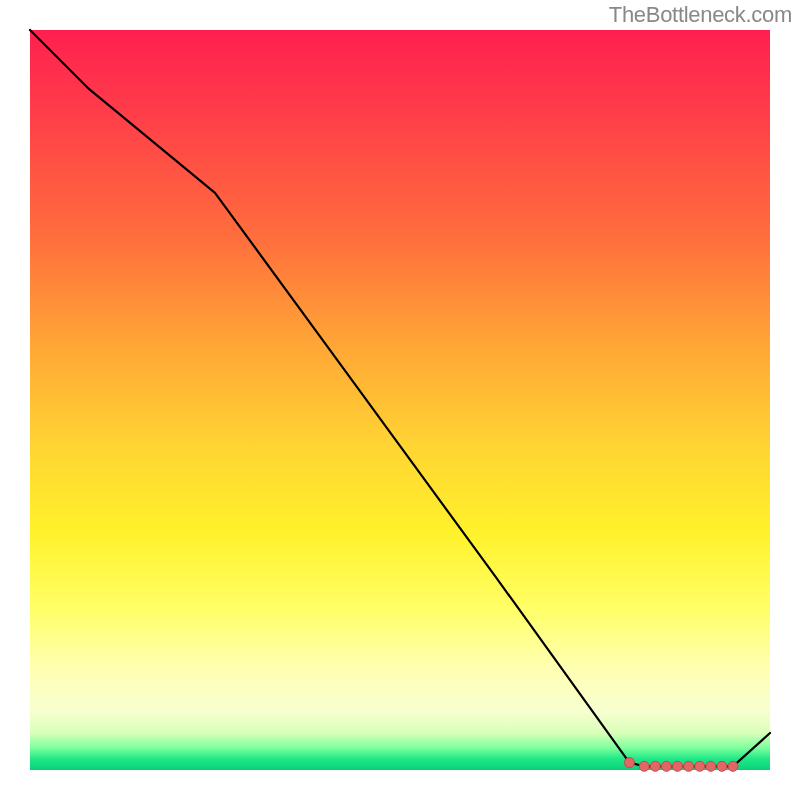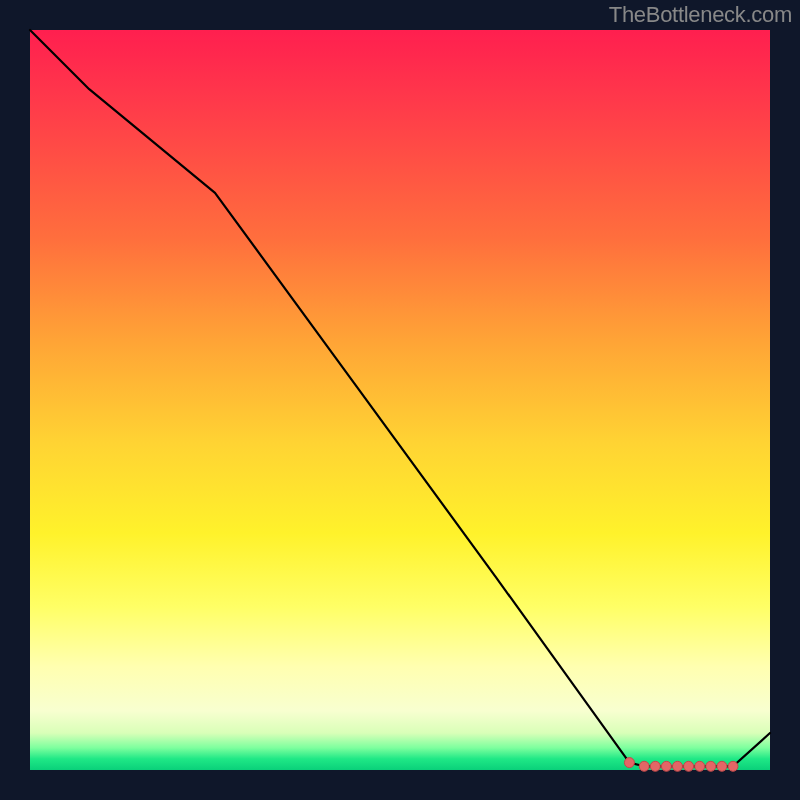--- a/index.html
+++ b/index.html
@@ -8,21 +8,21 @@
     width: 800px;
     height: 800px;
     background: #000;
     font-family: Arial, Helvetica, sans-serif;
     overflow: hidden;
   }
   .frame {
     position: relative;
     width: 800px;
     height: 800px;
-    background: #0f172a;
+    background: #ffffff;
   }
   .attribution {
     position: absolute;
     top: 2px;
     right: 8px;
     color: #888;
     font-size: 22px;
     font-weight: 500;
     letter-spacing: -0.3px;
   }

